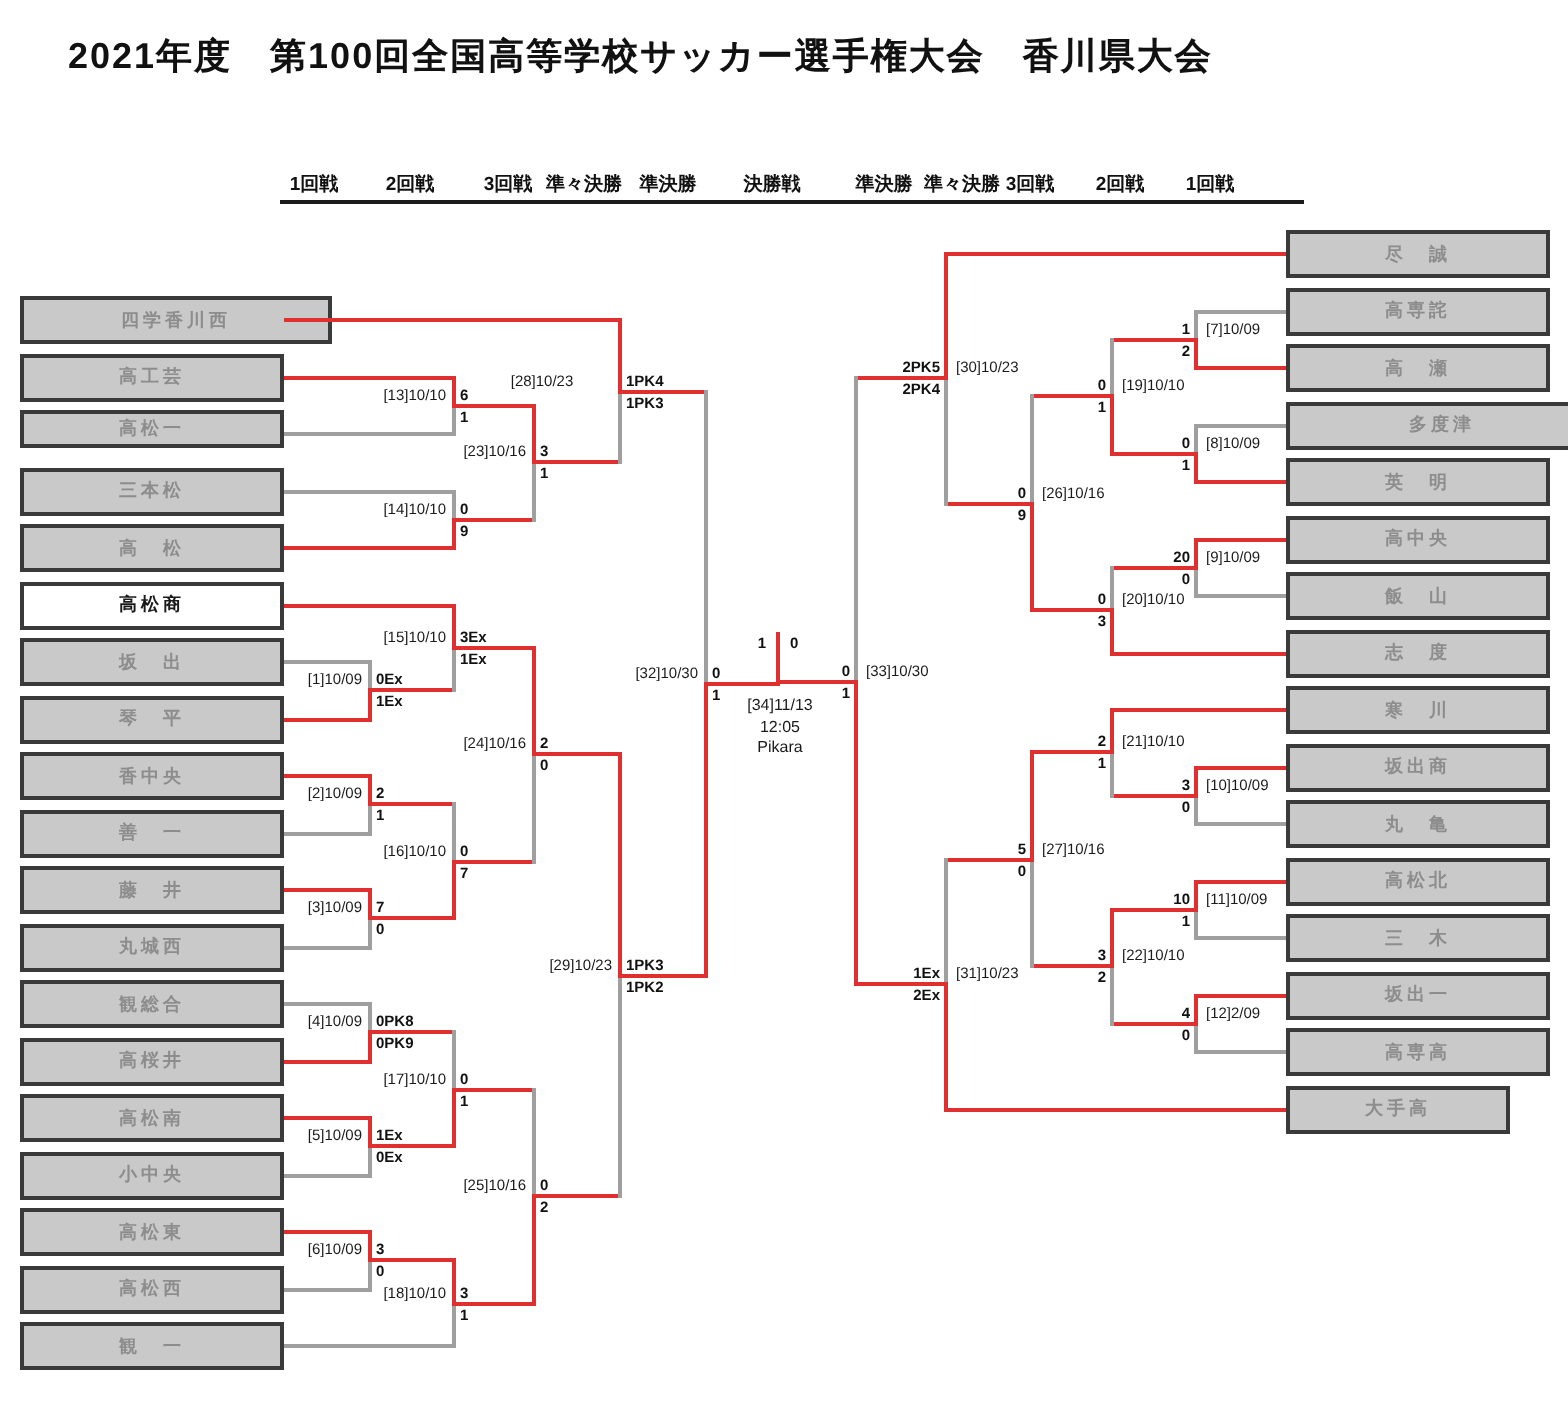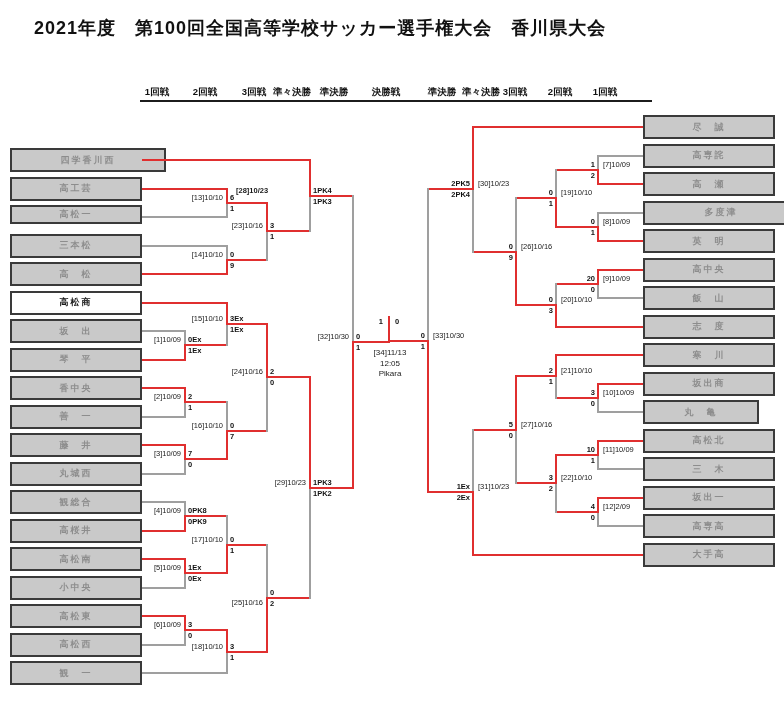--- a/index.html
+++ b/index.html
@@ -66,26 +66,26 @@
     <div class="tbox" style="left: 643px; top: 115px; width: 132px; height: 24px;">尽　誠</div>
     <div class="tbox" style="left: 643px; top: 143.5px; width: 132px; height: 24px;">高専詫</div>
     <div class="tbox" style="left: 643px; top: 172px; width: 132px; height: 24px;">高　瀬</div>
     <div class="tbox" style="left: 643px; top: 200.5px; width: 156px; height: 24px;">多度津</div>
     <div class="tbox" style="left: 643px; top: 229px; width: 132px; height: 24px;">英　明</div>
     <div class="tbox" style="left: 643px; top: 257.5px; width: 132px; height: 24px;">高中央</div>
     <div class="tbox" style="left: 643px; top: 286px; width: 132px; height: 24px;">飯　山</div>
     <div class="tbox" style="left: 643px; top: 314.5px; width: 132px; height: 24px;">志　度</div>
     <div class="tbox" style="left: 643px; top: 371.5px; width: 132px; height: 24px;">坂出商</div>
     <div class="tbox" style="left: 643px; top: 343px; width: 132px; height: 24px;">寒　川</div>
-    <div class="tbox" style="left: 643px; top: 400px; width: 116px; height: 24px;">丸　亀</div>
+    <div class="tbox" style="left: 643px; top: 400px; width: 132px; height: 24px;">丸　亀</div>
     <div class="tbox" style="left: 643px; top: 428.5px; width: 132px; height: 24px;">高松北</div>
     <div class="tbox" style="left: 643px; top: 457px; width: 132px; height: 24px;">三　木</div>
     <div class="tbox" style="left: 643px; top: 485.5px; width: 132px; height: 24px;">坂出一</div>
     <div class="tbox" style="left: 643px; top: 514px; width: 132px; height: 24px;">高専高</div>
-    <div class="tbox" style="left: 643px; top: 542.5px; width: 132px; height: 24px;">大手高</div>
+    <div class="tbox" style="left: 643px; top: 542.5px; width: 112px; height: 24px;">大手高</div>
     <div class="ln h" style="left: 142px; top: 330px; width: 44px;"></div>
     <div class="ln h red" style="left: 142px; top: 358.5px; width: 44px;"></div>
     <div class="ln v" style="left: 184px; top: 330px; height: 16.25px;"></div>
     <div class="ln v red" style="left: 184px; top: 344.25px; height: 16.25px;"></div>
     <div class="mlab" style="top: 335.25px; left: 111px; width: 70px; text-align: right;">[1]10/09</div>
     <div class="scr" style="top: 335.25px; left: 188px; width: 34px;">0Ex</div>
     <div class="scr" style="top: 346.25px; left: 188px; width: 34px;">1Ex</div>
     <div class="ln h red" style="left: 142px; top: 387px; width: 44px;"></div>
     <div class="ln h" style="left: 142px; top: 415.5px; width: 44px;"></div>
     <div class="ln v" style="left: 184px; top: 401.25px; height: 16.25px;"></div>
@@ -244,42 +244,42 @@
     <div class="ln h red" style="left: 227px; top: 429.75px; width: 41px;"></div>
     <div class="ln v" style="left: 266px; top: 376.312px; height: 55.4375px;"></div>
     <div class="ln v red" style="left: 266px; top: 322.875px; height: 55.4375px;"></div>
     <div class="mlab" style="top: 367.312px; left: 193px; width: 70px; text-align: right;">[24]10/16</div>
     <div class="scr" style="top: 367.312px; left: 270px; width: 34px;">2</div>
     <div class="scr" style="top: 378.312px; left: 270px; width: 34px;">0</div>
     <div class="ln h red" style="left: 227px; top: 543.75px; width: 41px;"></div>
     <div class="ln h red" style="left: 227px; top: 650.625px; width: 41px;"></div>
     <div class="ln v" style="left: 266px; top: 543.75px; height: 55.4375px;"></div>
     <div class="ln v red" style="left: 266px; top: 597.188px; height: 55.4375px;"></div>
-    <div class="mlab" style="top: 588.188px; left: 193px; width: 70px; text-align: right; margin-top: 10px;">[25]10/16</div>
+    <div class="mlab" style="top: 588.188px; left: 193px; width: 70px; text-align: right;">[25]10/16</div>
     <div class="scr" style="top: 588.188px; left: 270px; width: 34px;">0</div>
     <div class="scr" style="top: 599.188px; left: 270px; width: 34px;">2</div>
     <div class="ln h red" style="left: 515px; top: 197.25px; width: 41px;"></div>
     <div class="ln h red" style="left: 515px; top: 304.125px; width: 41px;"></div>
     <div class="ln v" style="left: 515px; top: 197.25px; height: 55.4375px;"></div>
     <div class="ln v red" style="left: 515px; top: 250.688px; height: 55.4375px;"></div>
     <div class="mlab" style="top: 241.688px; left: 521px; width: 70px;">[26]10/16</div>
     <div class="scr" style="top: 241.688px; left: 479px; width: 34px; text-align: right;">0</div>
     <div class="scr" style="top: 252.688px; left: 479px; width: 34px; text-align: right;">9</div>
     <div class="ln h red" style="left: 515px; top: 375.375px; width: 41px;"></div>
     <div class="ln h red" style="left: 515px; top: 482.25px; width: 41px;"></div>
     <div class="ln v" style="left: 515px; top: 428.812px; height: 55.4375px;"></div>
     <div class="ln v red" style="left: 515px; top: 375.375px; height: 55.4375px;"></div>
     <div class="mlab" style="top: 419.812px; left: 521px; width: 70px;">[27]10/16</div>
     <div class="scr" style="top: 419.812px; left: 479px; width: 34px; text-align: right;">5</div>
     <div class="scr" style="top: 430.812px; left: 479px; width: 34px; text-align: right;">0</div>
     <div class="ln h red" style="left: 142px; top: 159px; width: 169px;"></div>
     <div class="ln h red" style="left: 267px; top: 230.25px; width: 44px;"></div>
     <div class="ln v" style="left: 309px; top: 194.625px; height: 37.625px;"></div>
     <div class="ln v red" style="left: 309px; top: 159px; height: 37.625px;"></div>
-    <div class="mlab" style="top: 185.625px; left: 236px; width: 70px; text-align: left; font-weight: bold;">[28]10/23</div>
+    <div class="mlab" style="top: 185.625px; left: 236px; width: 70px; text-align: center;">[28]10/23</div>
     <div class="scr" style="top: 185.625px; left: 313px; width: 34px;">1PK4</div>
     <div class="scr" style="top: 196.625px; left: 313px; width: 34px;">1PK3</div>
     <div class="ln h red" style="left: 267px; top: 376.312px; width: 44px;"></div>
     <div class="ln h red" style="left: 267px; top: 597.188px; width: 44px;"></div>
     <div class="ln v" style="left: 309px; top: 486.75px; height: 112.438px;"></div>
     <div class="ln v red" style="left: 309px; top: 376.312px; height: 112.438px;"></div>
     <div class="mlab" style="top: 477.75px; left: 236px; width: 70px; text-align: right;">[29]10/23</div>
     <div class="scr" style="top: 477.75px; left: 313px; width: 34px;">1PK3</div>
     <div class="scr" style="top: 488.75px; left: 313px; width: 34px;">1PK2</div>
     <div class="ln h red" style="left: 472px; top: 126px; width: 171px;"></div>

